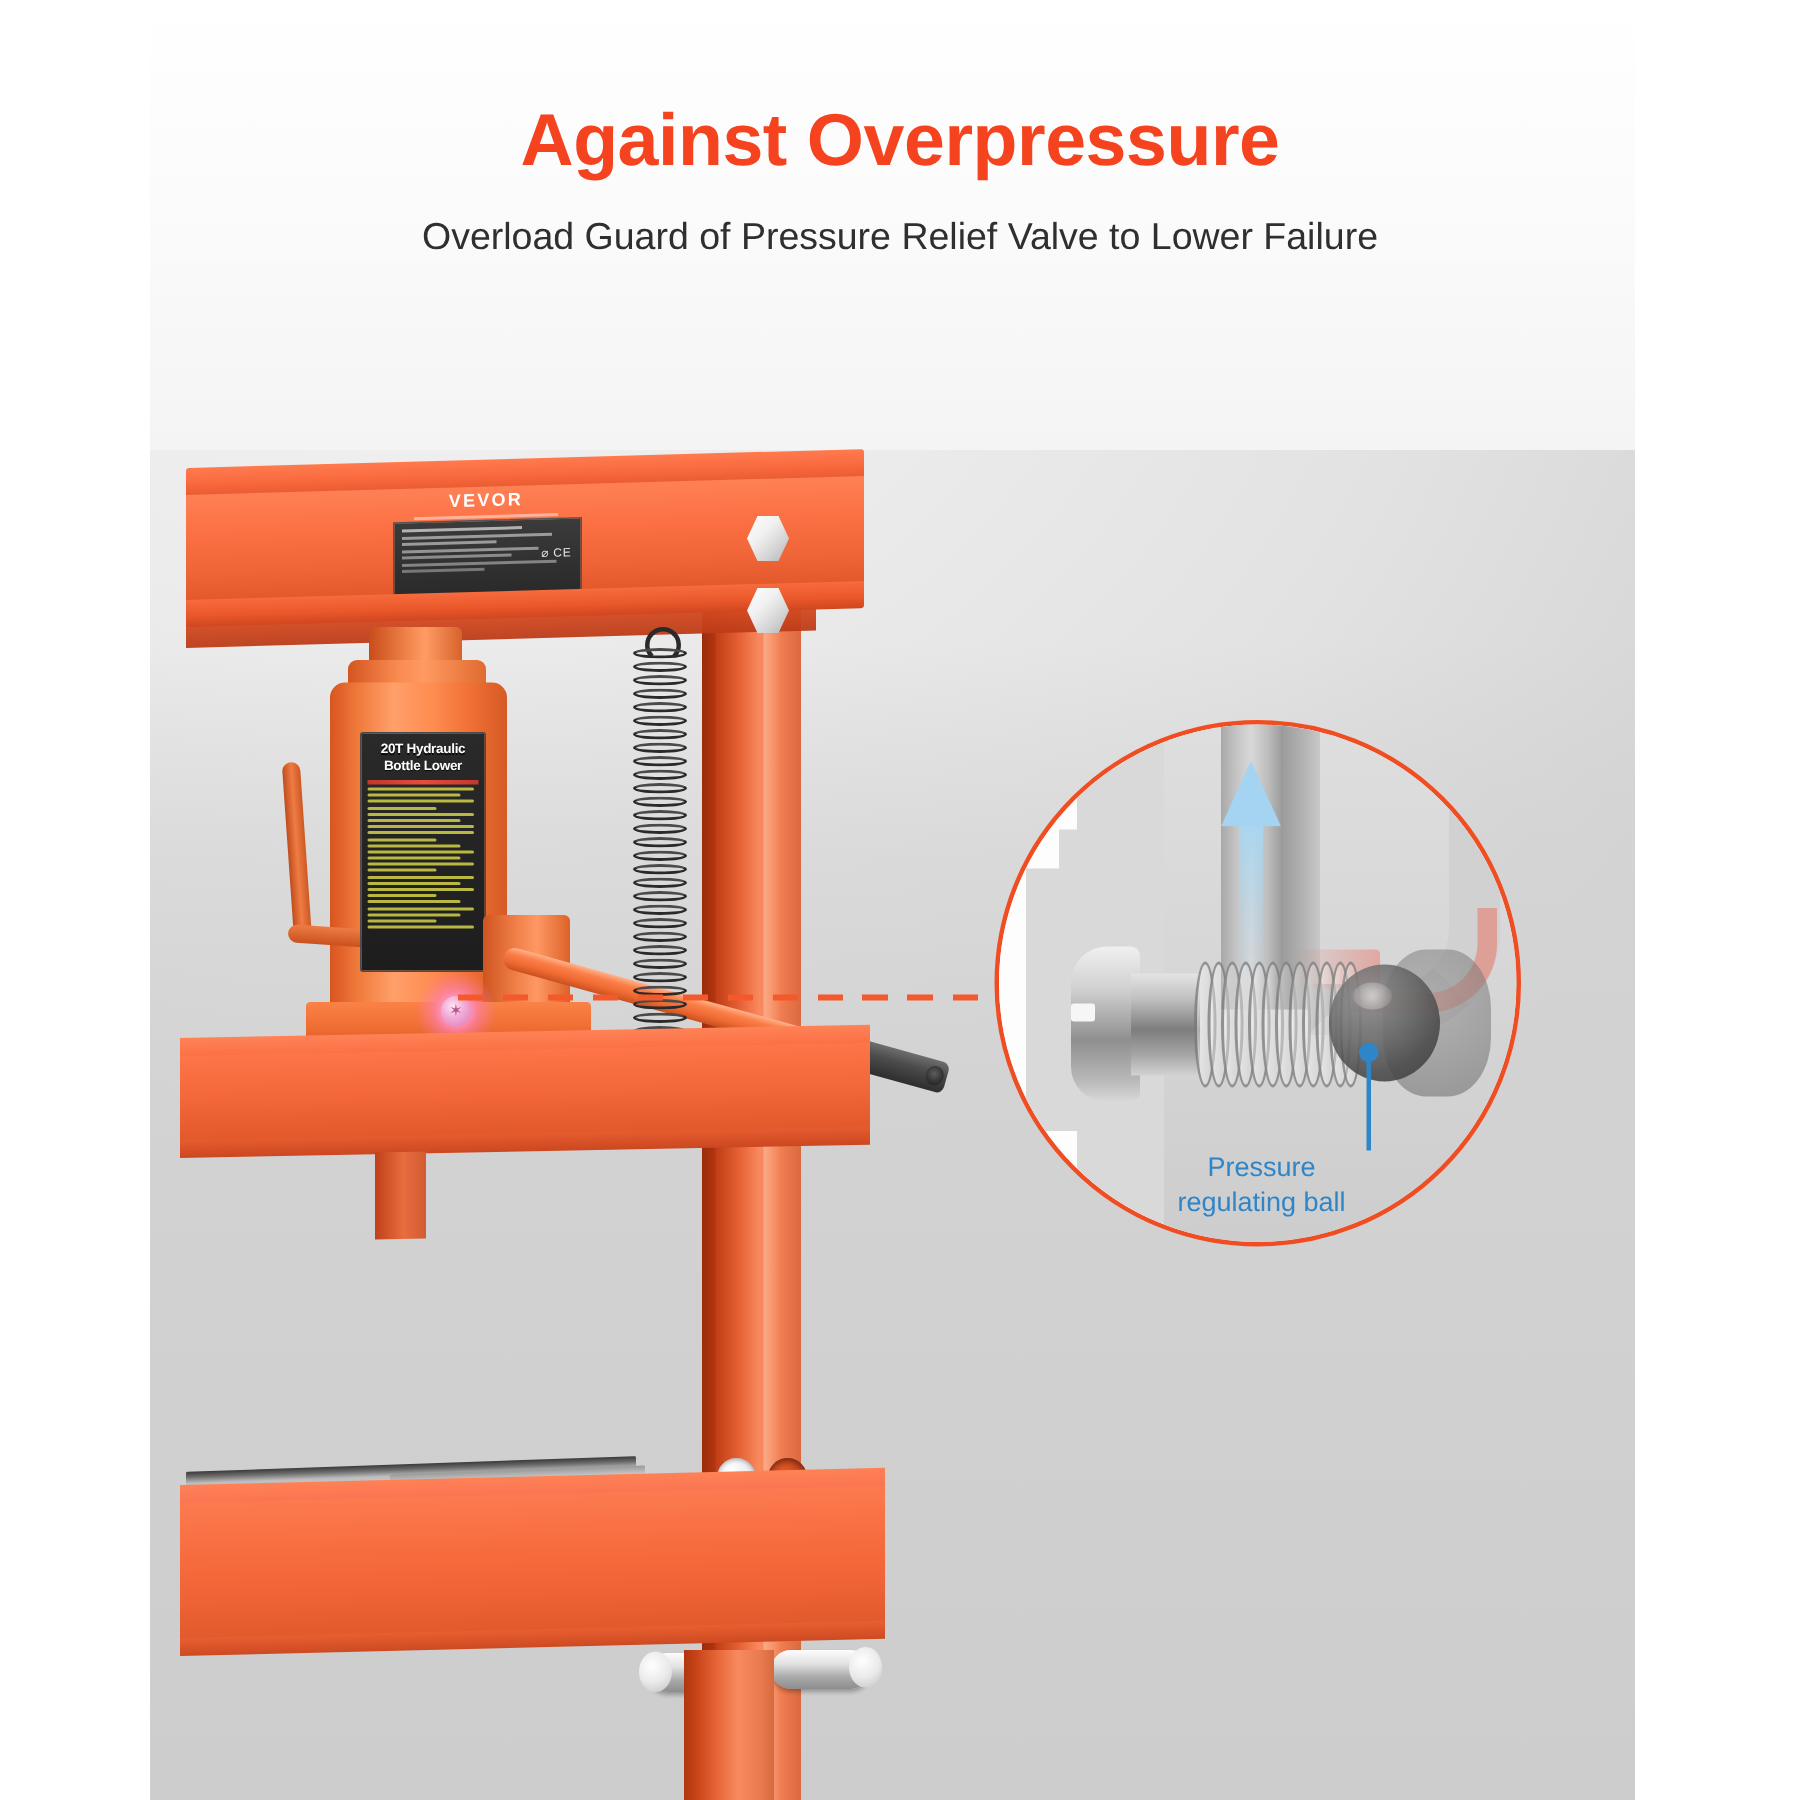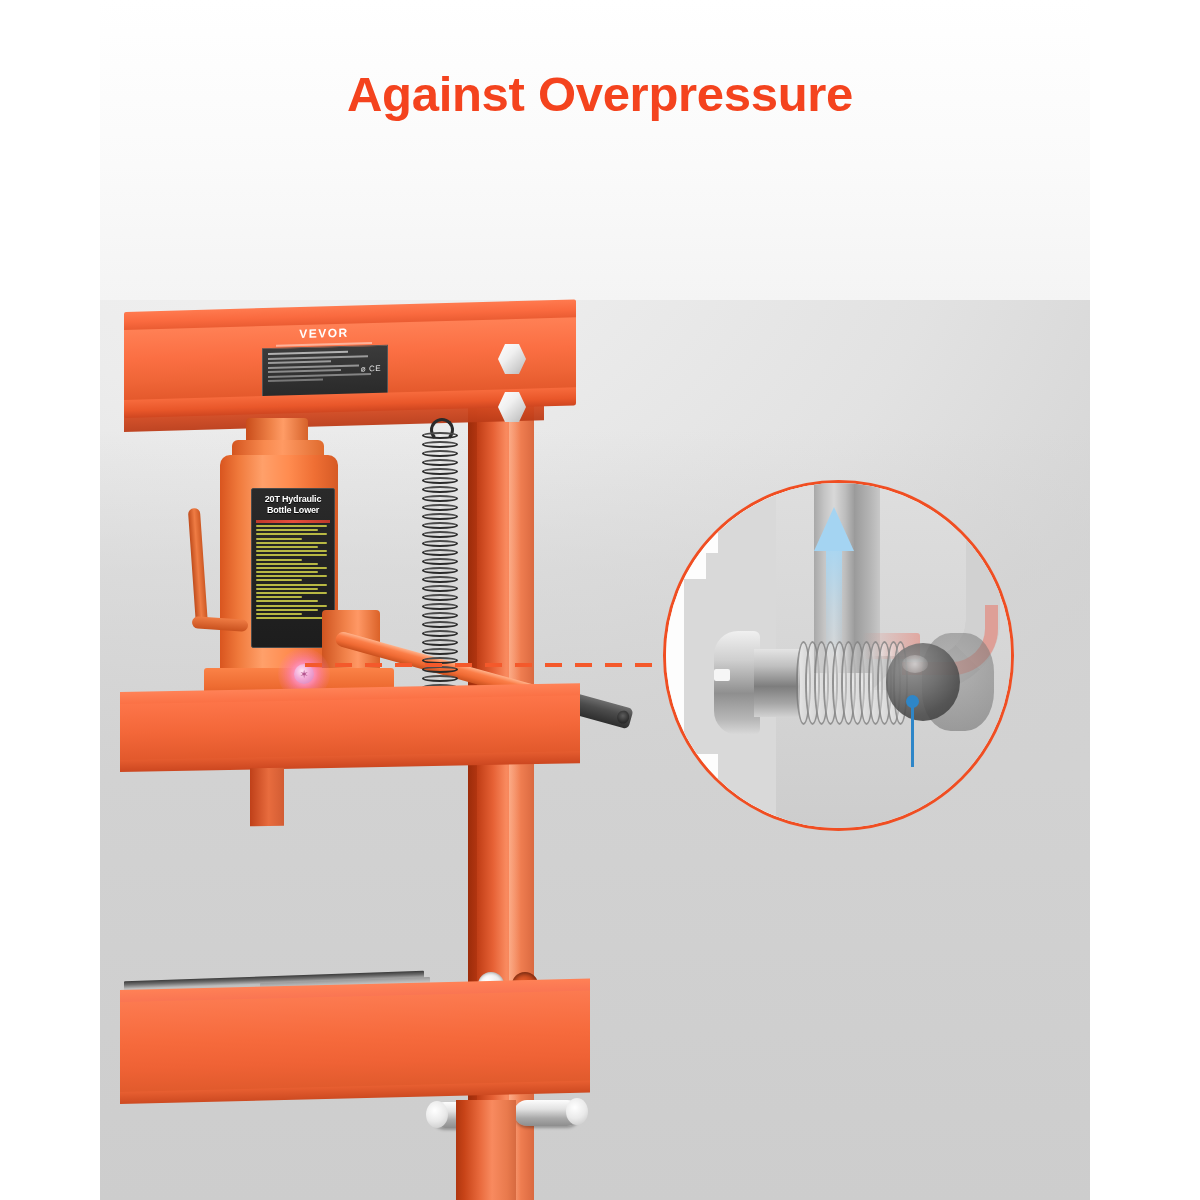--- a/index.html
+++ b/index.html
@@ -195,21 +195,21 @@
     position:absolute;left:96px;top:396px;width:212px;height:16px;border-radius:2px;
     background:linear-gradient(180deg,#f0apt 0%,#d4551f 100%);
     background:linear-gradient(180deg,#ef7a42 0%,#cf5020 100%);
     transform:skewY(-1.4deg);
   }
   .jack-pump{
     position:absolute;left:222px;top:310px;width:58px;height:76px;border-radius:4px;
     background:linear-gradient(90deg,#cf5420 0%,#f1824a 40%,#ff9865 62%,#db6228 100%);
   }
   .jack-label{
-    position:absolute;left:151px;top:188px;width:82px;height:158px;
+    position:absolute;left:140px;top:188px;width:82px;height:158px;
     background:linear-gradient(180deg,#2a2a2a 0%,#1d1d1d 100%);
     border:1px solid #4a4a4a;border-radius:2px;overflow:hidden;
   }
   .jl-title{
     color:#ffffff;font-size:9px;font-weight:700;line-height:11px;
     text-align:center;padding:5px 2px 3px;letter-spacing:-.2px;
     text-shadow:0 1px 0 rgba(0,0,0,.8);
   }
   .jl-rule{height:3px;margin:1px 4px 2px;background:linear-gradient(90deg,#c0392b,#e74c3c,#c0392b);}
   .jl-lines{padding:0 4px;}
@@ -410,20 +410,21 @@
 <div class="stage">
 
   <div class="bg-white"></div>
   <div class="bg-photo"></div>
   <div class="bg-photo lower"></div>
   <div class="bg-head-fade"></div>
   <div class="bg-left-white"></div>
   <div class="bg-right-white"></div>
 
   <div class="headline">Against Overpressure</div>
+  <div class="subhead">Overload Guard of Pressure Relief Valve to Lower Failure</div>
 
   <div class="press">
 
     <div class="col-right"></div>
     <div class="col-right-edge"></div>
     <div class="col-right-hl"></div>
 
     <div class="beam-top-under"></div>
     <div class="beam-top-flange-up"></div>
     <div class="beam-top-web">
@@ -600,16 +601,20 @@
       <i style="left:72px"></i>
         <i style="left:81px"></i>
         <i style="left:90px"></i>
         <i style="left:97px"></i>
     </div>
     <div class="co-ball"></div>
     <div class="co-ball-gloss"></div>
 
     <div class="co-dot"></div>
     <div class="co-leaderline"></div>
+    <div class="co-balltext">
+      <span>Pressure</span><br>
+      <span>regulating ball</span>
+    </div>
   </div>
 
 
 </div>
 
 </body></html>

